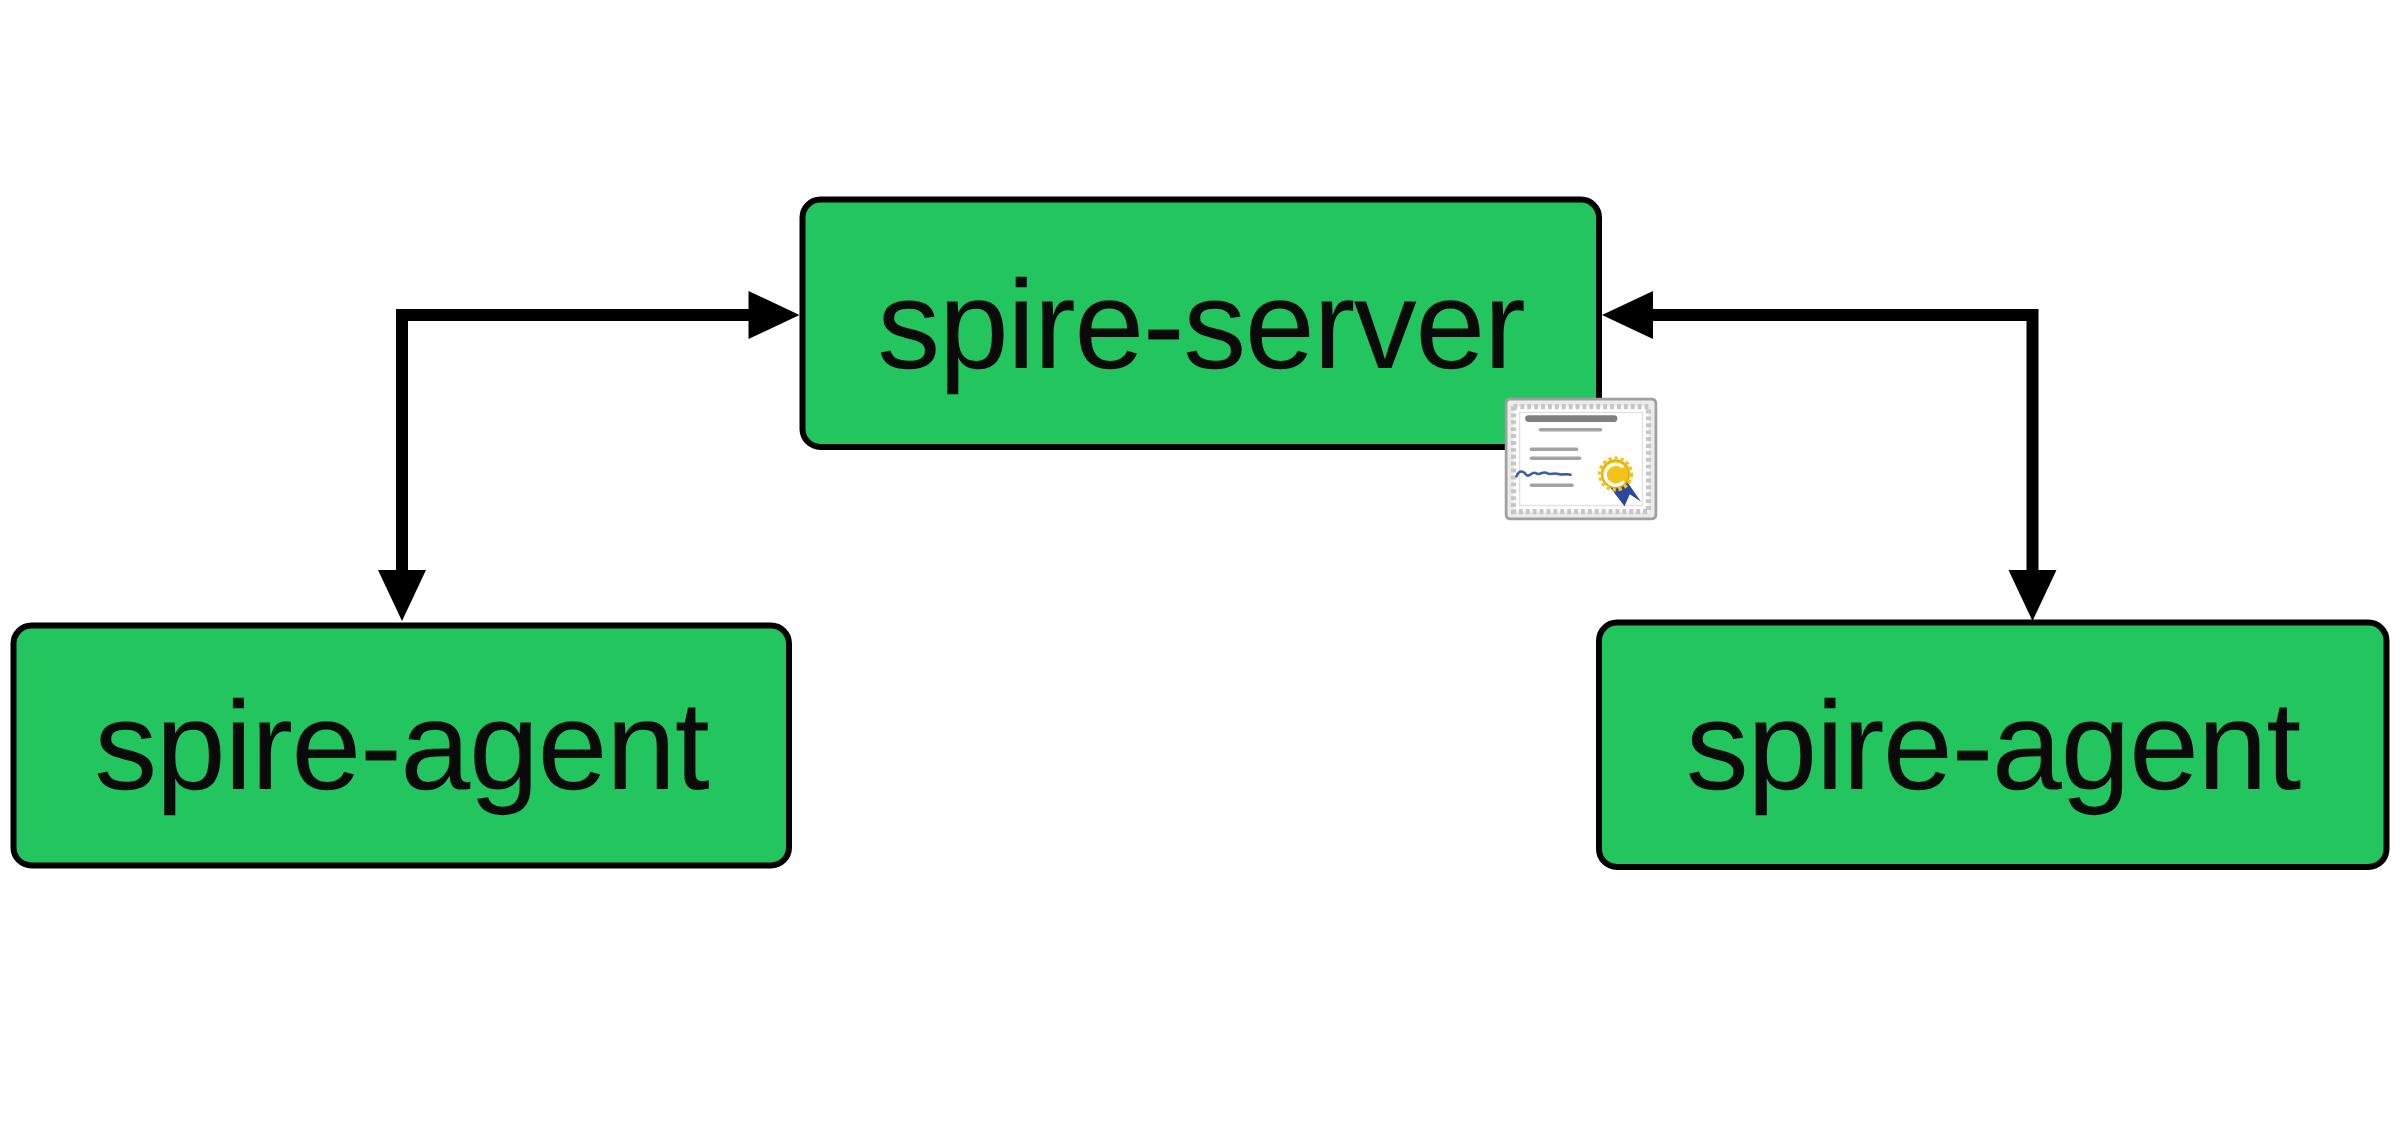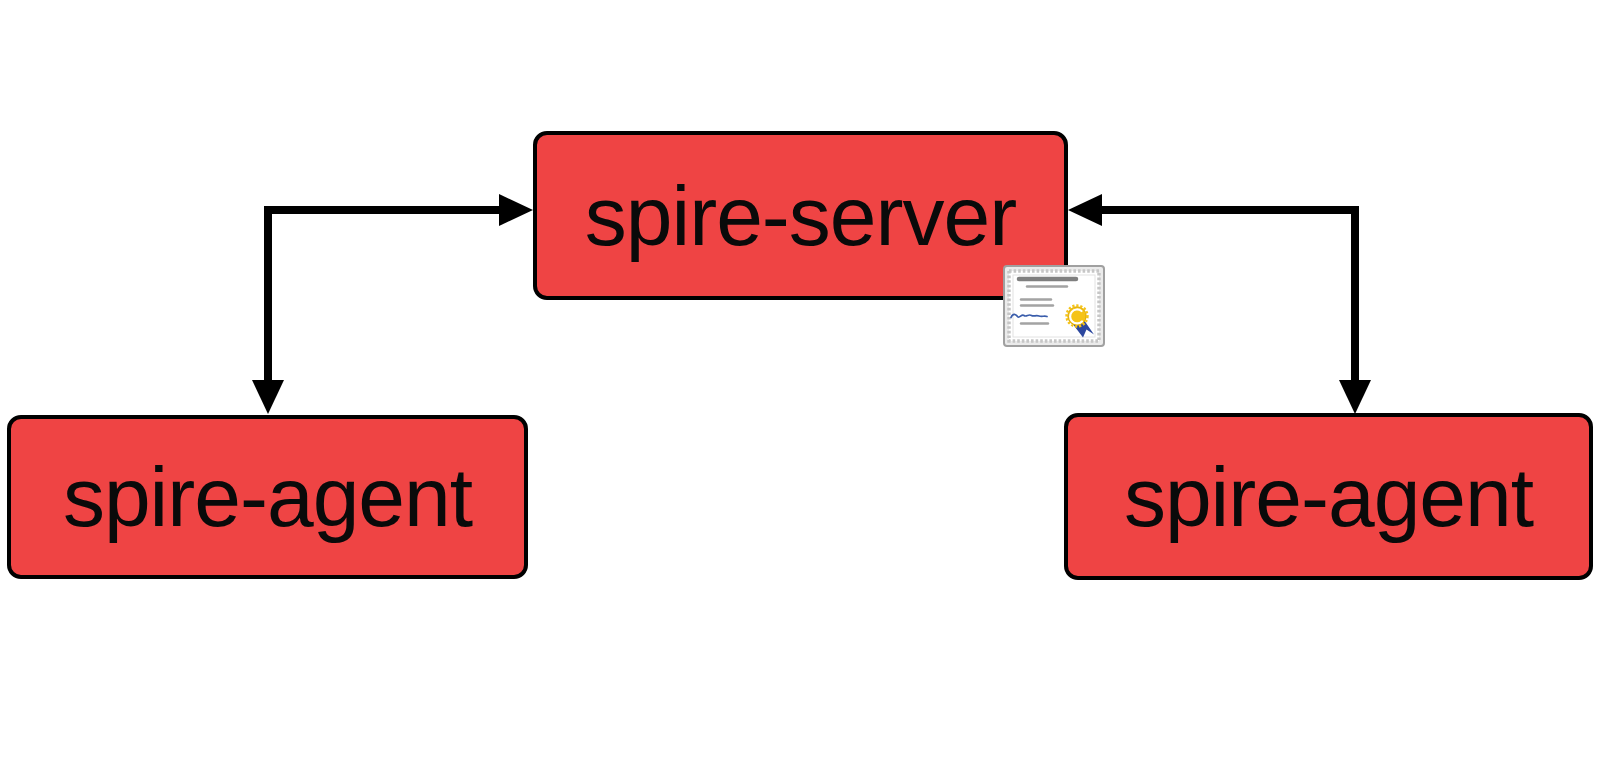--- a/index.html
+++ b/index.html
@@ -16,21 +16,21 @@
   .connectors {
     position: absolute;
     left: 0; top: 0;
     width: 1600px; height: 765px;
     z-index: 1;
   }
 
   .node {
     position: absolute;
     box-sizing: border-box;
-    background: #ef4444;
+    background: #22c55e;
     border: 4px solid #000000;
     border-radius: 14px;
     display: flex;
     align-items: center;
     justify-content: center;
     z-index: 2;
   }
   .node .label {
     font-size: 84px;
     color: #0a0a0a;

